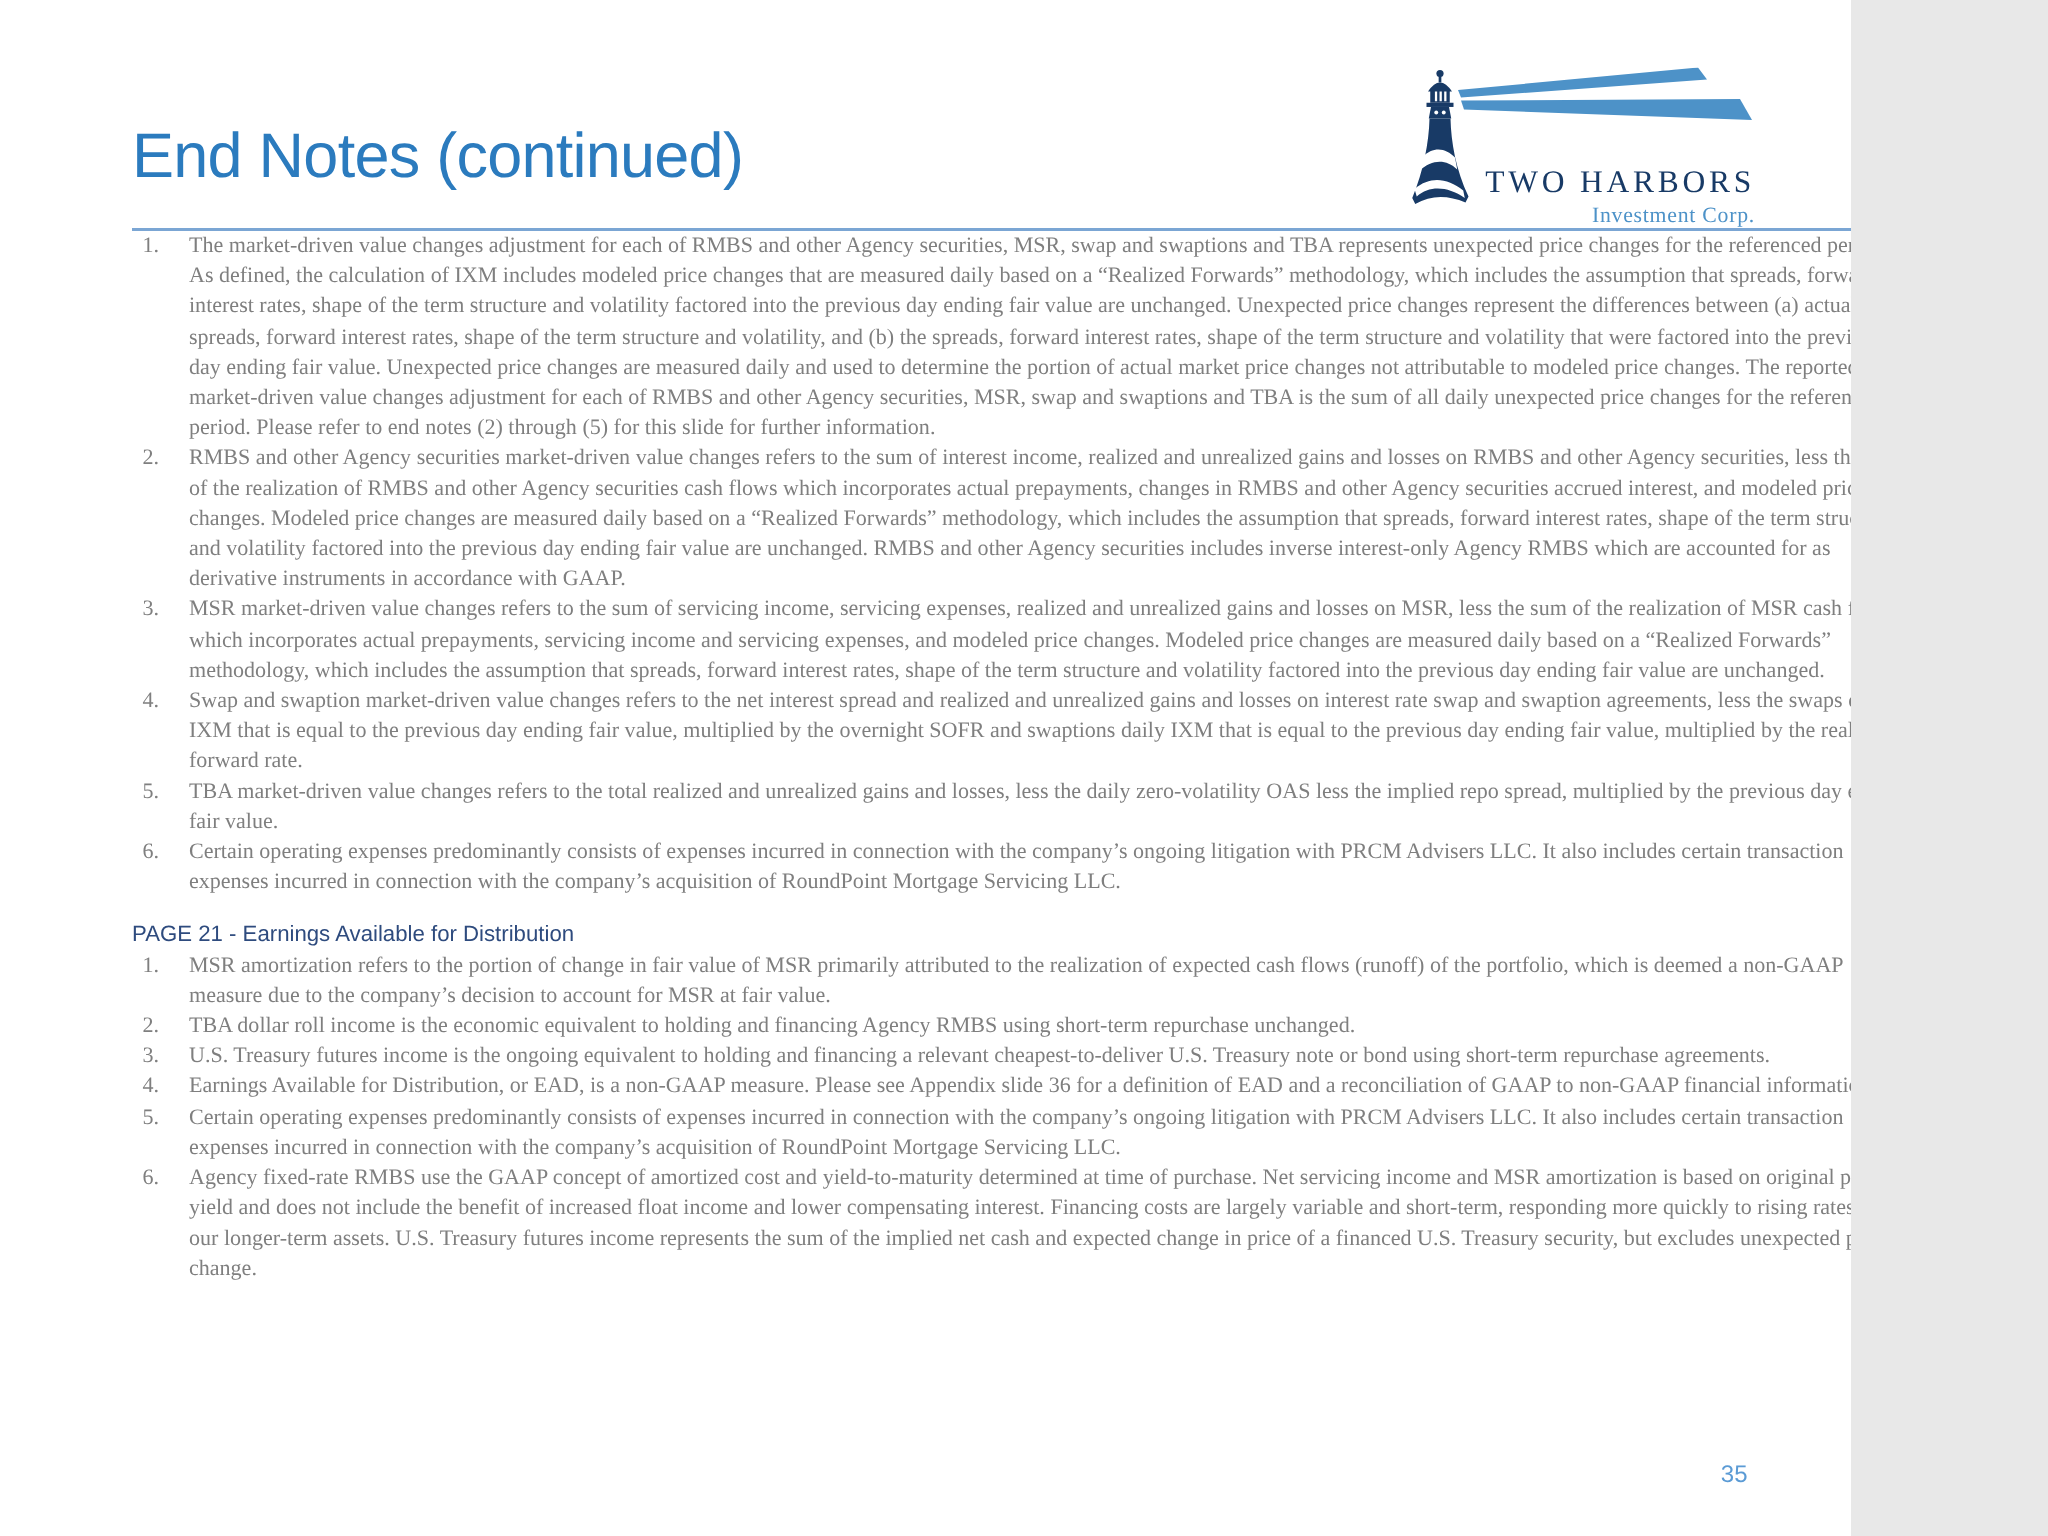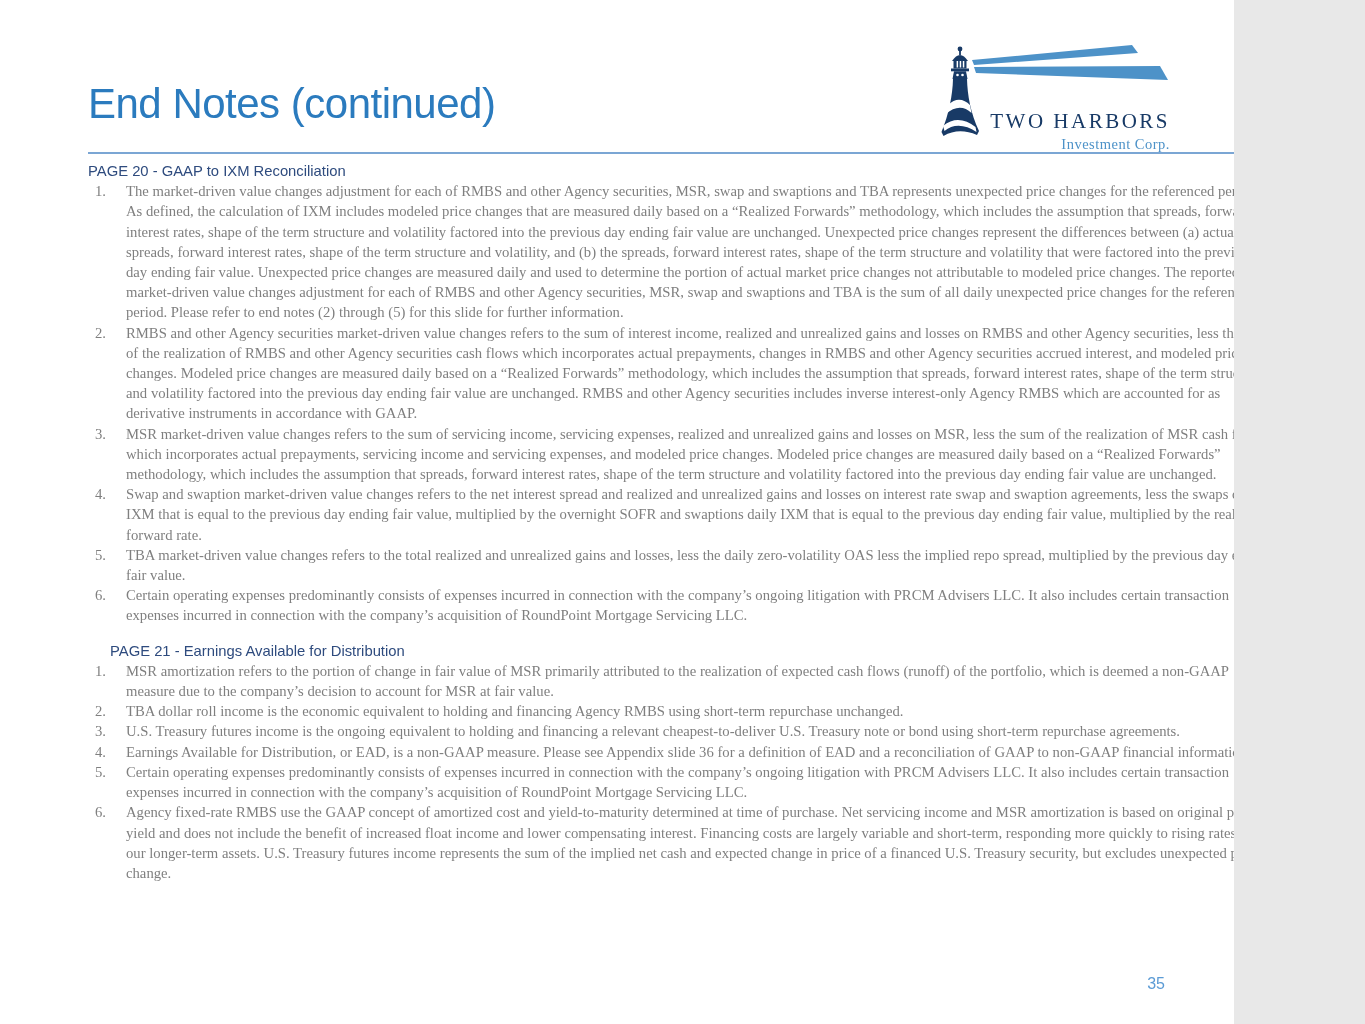--- a/index.html
+++ b/index.html
@@ -56,21 +56,21 @@
     margin:24px 0 0 0;
   }
   
   .section-heading{
     margin:7px 0 0 0;
     font-size:14.8px;
     font-weight:400;
     line-height:20.2px;
     color:var(--section-heading-navy,#2E4B7E);
   }
-  .section + .section .section-heading{margin-top:15px;margin-left:22px;}
+  .section + .section .section-heading{margin-top:15px;}
   .notes{
     margin:0;padding:0;
     list-style:none;
     counter-reset:note;
     width:1190px;
     font-size:14.7px;
     line-height:20.2px;
     color:var(--body-gray,#7F7F7F);
     font-family:Liberation Serif, serif;
   }
@@ -129,21 +129,20 @@
     </svg>
     <div class="logo-text">
       <div class="logo-brand">TWO HARBORS</div>
       <div class="logo-subbrand">Investment Corp.</div>
     </div>
   </div>
 
   <hr class="divider">
 
   <section class="section">
-    <h2 class="section-heading">PAGE 20 - GAAP to IXM Reconciliation</h2>
     <ol class="notes">
       <li>The market-driven value changes adjustment for each of RMBS and other Agency securities, MSR, swap and swaptions and TBA represents unexpected price changes for the referenced period. As defined, the calculation of IXM includes modeled price changes that are measured daily based on a “Realized Forwards” methodology, which includes the assumption that spreads, forward interest rates, shape of the term structure and volatility factored into the previous day ending fair value are unchanged. Unexpected price changes represent the differences between (a) actual spreads, forward interest rates, shape of the term structure and volatility, and (b) the spreads, forward interest rates, shape of the term structure and volatility that were factored into the previous day ending fair value. Unexpected price changes are measured daily and used to determine the portion of actual market price changes not attributable to modeled price changes. The reported market-driven value changes adjustment for each of RMBS and other Agency securities, MSR, swap and swaptions and TBA is the sum of all daily unexpected price changes for the referenced period. Please refer to end notes (2) through (5) for this slide for further information.</li>
       <li>RMBS and other Agency securities market-driven value changes refers to the sum of interest income, realized and unrealized gains and losses on RMBS and other Agency securities, less the sum of the realization of RMBS and other Agency securities cash flows which incorporates actual prepayments, changes in RMBS and other Agency securities accrued interest, and modeled price changes. Modeled price changes are measured daily based on a “Realized Forwards” methodology, which includes the assumption that spreads, forward interest rates, shape of the term structure and volatility factored into the previous day ending fair value are unchanged. RMBS and other Agency securities includes inverse interest-only Agency RMBS which are accounted for as derivative instruments in accordance with GAAP.</li>
       <li>MSR market-driven value changes refers to the sum of servicing income, servicing expenses, realized and unrealized gains and losses on MSR, less the sum of the realization of MSR cash flows which incorporates actual prepayments, servicing income and servicing expenses, and modeled price changes. Modeled price changes are measured daily based on a “Realized Forwards” methodology, which includes the assumption that spreads, forward interest rates, shape of the term structure and volatility factored into the previous day ending fair value are unchanged.</li>
       <li>Swap and swaption market-driven value changes refers to the net interest spread and realized and unrealized gains and losses on interest rate swap and swaption agreements, less the swaps daily IXM that is equal to the previous day ending fair value, multiplied by the overnight SOFR and swaptions daily IXM that is equal to the previous day ending fair value, multiplied by the realized forward rate.</li>
       <li>TBA market-driven value changes refers to the total realized and unrealized gains and losses, less the daily zero-volatility OAS less the implied repo spread, multiplied by the previous day ending fair value.</li>
       <li>Certain operating expenses predominantly consists of expenses incurred in connection with the company’s ongoing litigation with PRCM Advisers LLC. It also includes certain transaction expenses incurred in connection with the company’s acquisition of RoundPoint Mortgage Servicing LLC.</li>
     </ol>
   </section>
 

